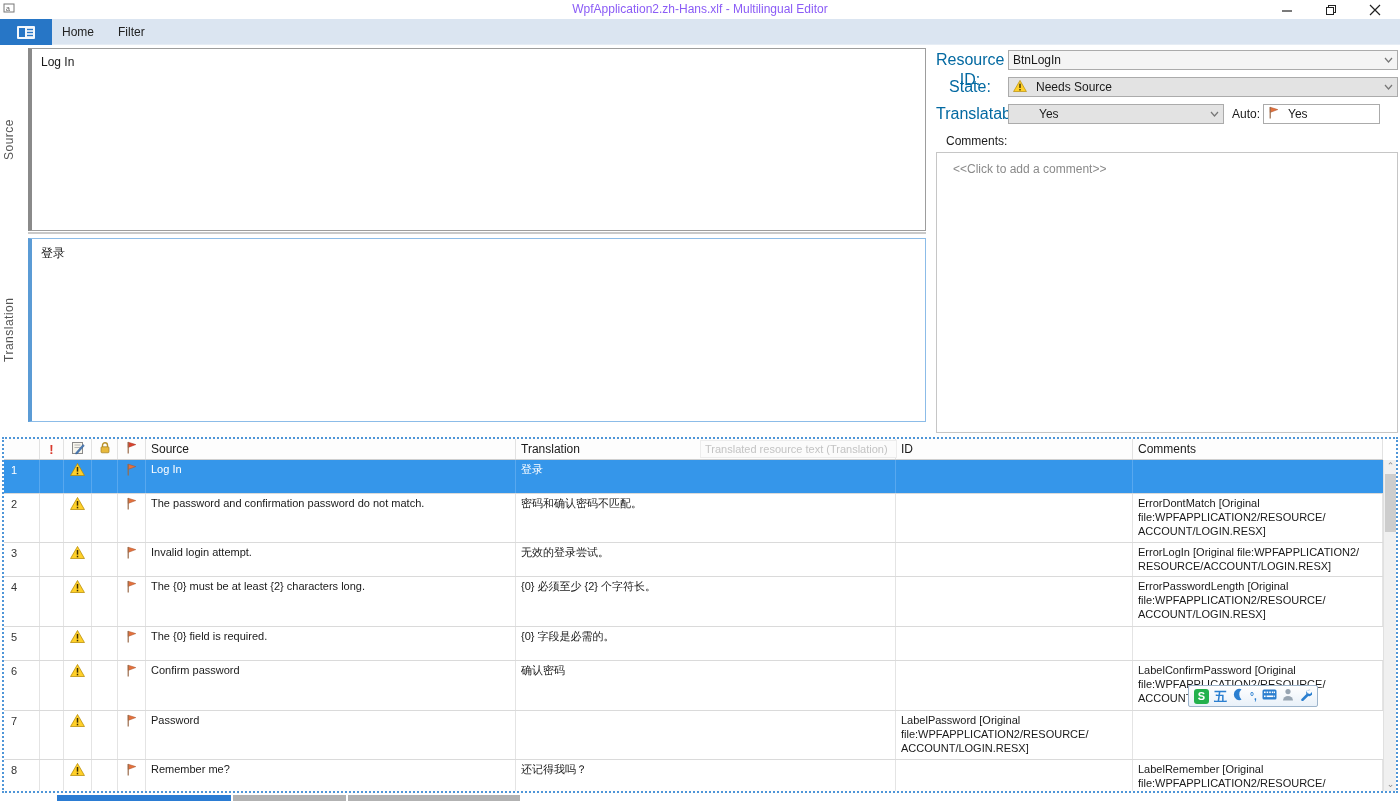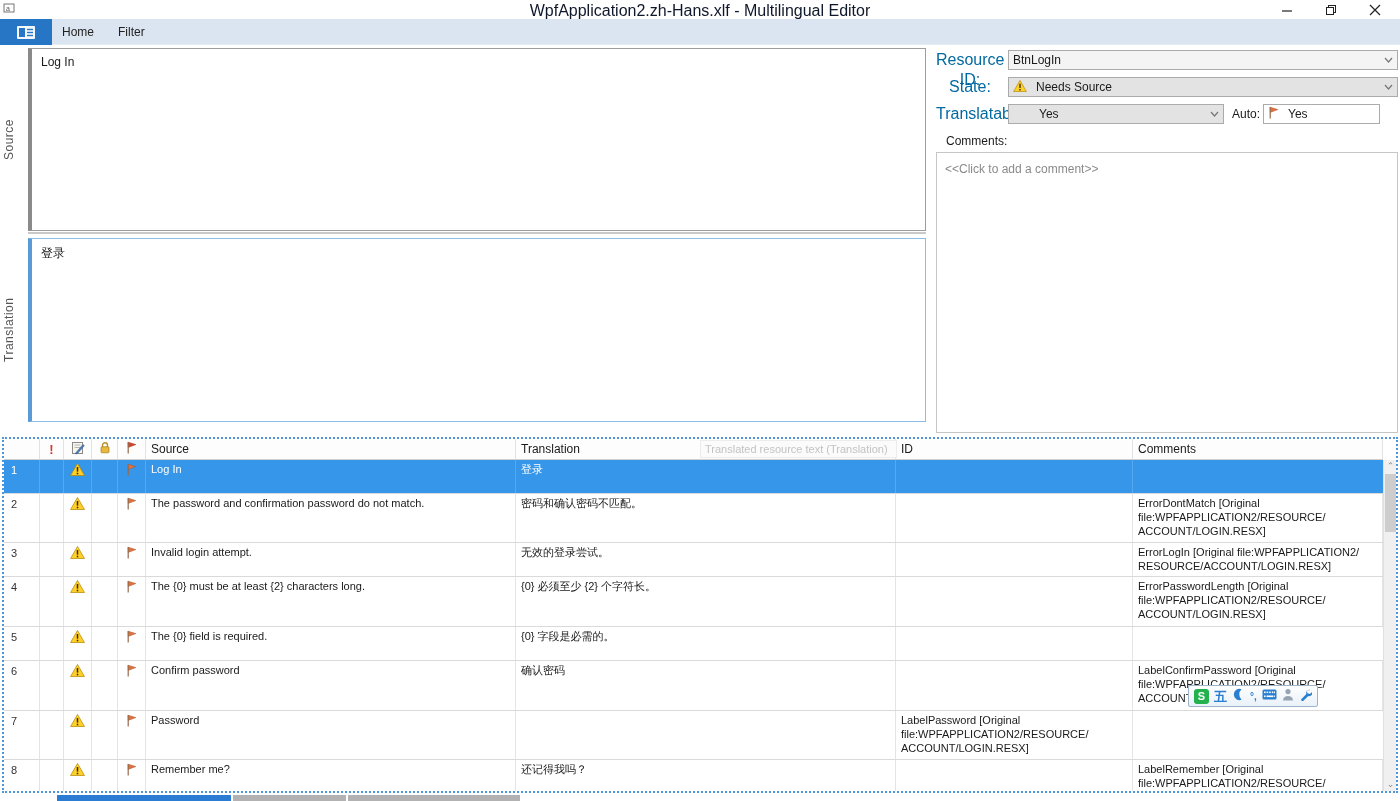--- a/index.html
+++ b/index.html
@@ -2,21 +2,21 @@
 <html><head>
 <meta charset="utf-8">
 <style>
 *{margin:0;padding:0;box-sizing:border-box}
 html,body{width:1400px;height:801px;overflow:hidden}
 body{font-family:"Liberation Sans","DejaVu Sans",sans-serif;background:#fff;position:relative;font-size:12px;color:#1a1a1a}
 
 
 .titlebar{position:absolute;left:0;top:0;width:1400px;height:19px;background:#fff}
 .app-icon{position:absolute;left:3px;top:2px}
-.title{position:absolute;left:300px;right:300px;top:2px;text-align:center;font-size:16px;color:#0f172a;white-space:nowrap}
+.title{position:absolute;left:300px;right:300px;top:2px;text-align:center;font-size:12px;color:#8b5cf6;white-space:nowrap}
 .win-btn{position:absolute;top:0;width:34px;height:19px;display:flex;align-items:center;justify-content:center;cursor:default}
 .win-min{right:96px}.win-restore{right:52px}.win-close{right:8px}
 
 
 .ribbon{position:absolute;left:0;top:19px;width:1400px;height:26px;background:#dbe5f1;border-bottom:1px solid #e6edf5}
 .file-btn{position:absolute;left:0;top:0;width:52px;height:26px;background:#2776c6;display:flex;align-items:center;justify-content:center}
 .rtab{position:absolute;top:0;height:26px;line-height:26px;font-size:12px;color:#222;padding:0 10px}
 .rtab-home{left:52px}.rtab-filter{left:108px}
 
 
@@ -33,21 +33,21 @@
 .plabel{position:absolute;width:68px;text-align:center;font-size:16px;color:#0369a1;line-height:20px}
 .field{position:absolute;height:20px;border:1px solid #ababab;display:flex;align-items:center;font-size:12px;padding:8px 4px;gap:9px}
 .field .chev{margin-left:auto}
 .f-resource{left:72px;top:4px;width:390px;background:#f4f4f4}
 .f-state{left:72px;top:31px;width:390px;background:#e3e3e3}
 .f-translatable{left:72px;top:58px;width:216px;background:#e3e3e3}
 .f-translatable .val{padding-left:26px}
 .lab-auto{left:288px;top:58px;width:36px;text-align:right;position:absolute;line-height:20px;font-size:12px}
 .f-auto{left:327px;top:58px;width:117px;background:#fff}
 .lab-comments{position:absolute;left:0px;top:88px;width:68px;text-align:left;padding-left:10px;font-size:12px}
-.comments-box{position:absolute;left:0;top:106px;width:462px;height:281px;border:1px solid #c6c6c6;background:#fff;padding:9px 8px;color:#8a8a8a;font-size:12px}
+.comments-box{position:absolute;left:0;top:106px;width:462px;height:281px;border:1px solid #c6c6c6;background:#fff;padding:9px 16px;color:#8a8a8a;font-size:12px}
 
 
 .grid{position:absolute;left:2px;top:437px;width:1396px;height:356px;border:2px dotted #4f96d8;background:#fff;overflow:hidden}
 .gheader{position:relative;display:grid;grid-template-columns:36px 24px 28px 26px 28px 370px 380px 237px 1fr;width:1379px;height:21px;background:#fdfdfd;border-bottom:1px solid #cfcfcf}
 .gheader .hcell{border-right:1px solid #e2e2e2;display:flex;align-items:center;padding:0 5px;font-size:12px;color:#1a1a1a;overflow:hidden}
 .hicon{justify-content:center}
 .watermark{position:absolute;left:696px;top:1px;width:197px;height:18px;background:#fbfbfb;border:1px solid #ececec;color:#c3c3c3;font-size:11px;line-height:17px;padding:0 4px;white-space:nowrap;overflow:hidden}
 .gbody{width:1379px}
 .grid-row{display:grid;grid-template-columns:36px 24px 28px 26px 28px 370px 380px 237px 1fr;border-bottom:1px solid #dadada;background:#fff}
 .grid-row .cell{border-right:1px solid #e4e4e4;padding:2px 5px;font-size:11px;line-height:14px;overflow:hidden}

